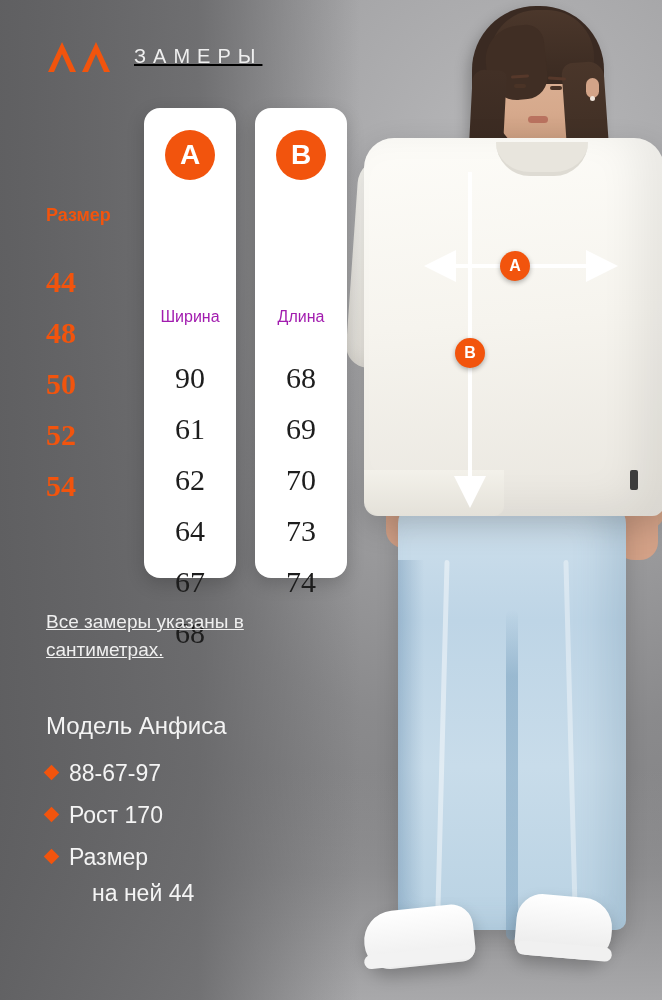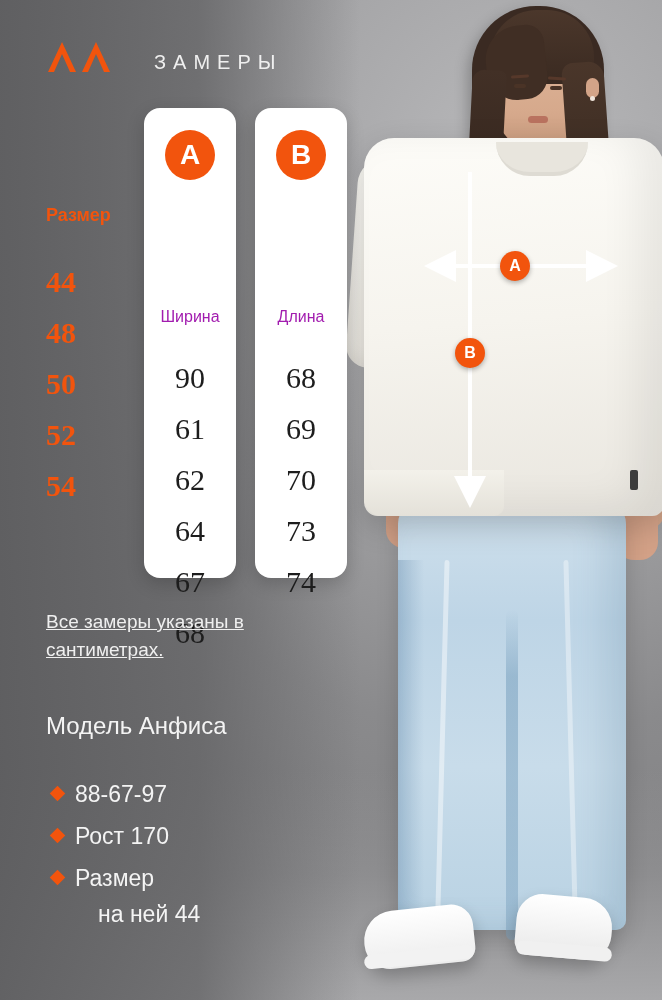--- a/index.html
+++ b/index.html
@@ -173,21 +173,21 @@
     width: 30px; height: 30px; border-radius: 50%;
     background: #f2540d; color: #fff;
     font-weight: bold; font-size: 16px;
     display: flex; align-items: center; justify-content: center;
     box-shadow: 0 2px 5px rgba(0,0,0,.3);
   }
   #badge-a { left: 500px; top: 251px; }
   #badge-b { left: 455px; top: 338px; }
 
   
-  #header { position: absolute; left: 46px; top: 38px; display: flex; align-items: flex-end; gap: 40px; }
+  #header { position: absolute; left: 46px; top: 38px; display: flex; align-items: center; gap: 20px; text-decoration: underline; }
   #logo { width: 68px; height: 36px; }
   #brand-title {
     color: #efefef; font-size: 20px; letter-spacing: 7px; font-weight: 500;
   }
 
   
   #size-label {
     position: absolute; left: 46px; top: 205px;
     color: #f2540d; font-size: 18px; font-weight: bold;
   }
@@ -227,21 +227,21 @@
 
   
   #units-note {
     position: absolute; left: 46px; top: 608px; width: 280px;
     color: #efefef; font-size: 19px; line-height: 28px; text-decoration: underline;
   }
   #model-name {
     position: absolute; left: 46px; top: 712px;
     color: #f4f4f4; font-size: 24px;
   }
-  #model-facts { position: absolute; left: 52px; top: 758px; width: 300px; margin-top: 21px; }
+  #model-facts { position: absolute; left: 46px; top: 758px; width: 300px; }
   .fact { display: flex; align-items: flex-start; gap: 12px; margin-bottom: 12px; }
   .diamond {
     width: 11px; height: 11px; background: #f2540d;
     transform: rotate(45deg); margin-top: 9px; flex: 0 0 auto;
   }
   .fact-text { color: #f4f4f4; font-size: 23px; line-height: 30px; }
   #fact-size-second { color: #f4f4f4; font-size: 23px; line-height: 30px; margin-left: 46px; margin-top: -6px; }
 </style>
 </head>
 <body>

